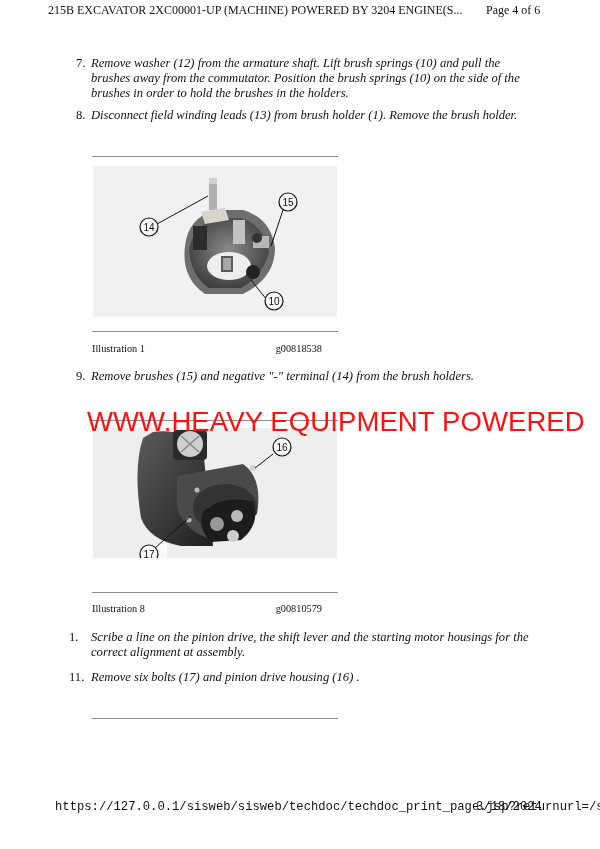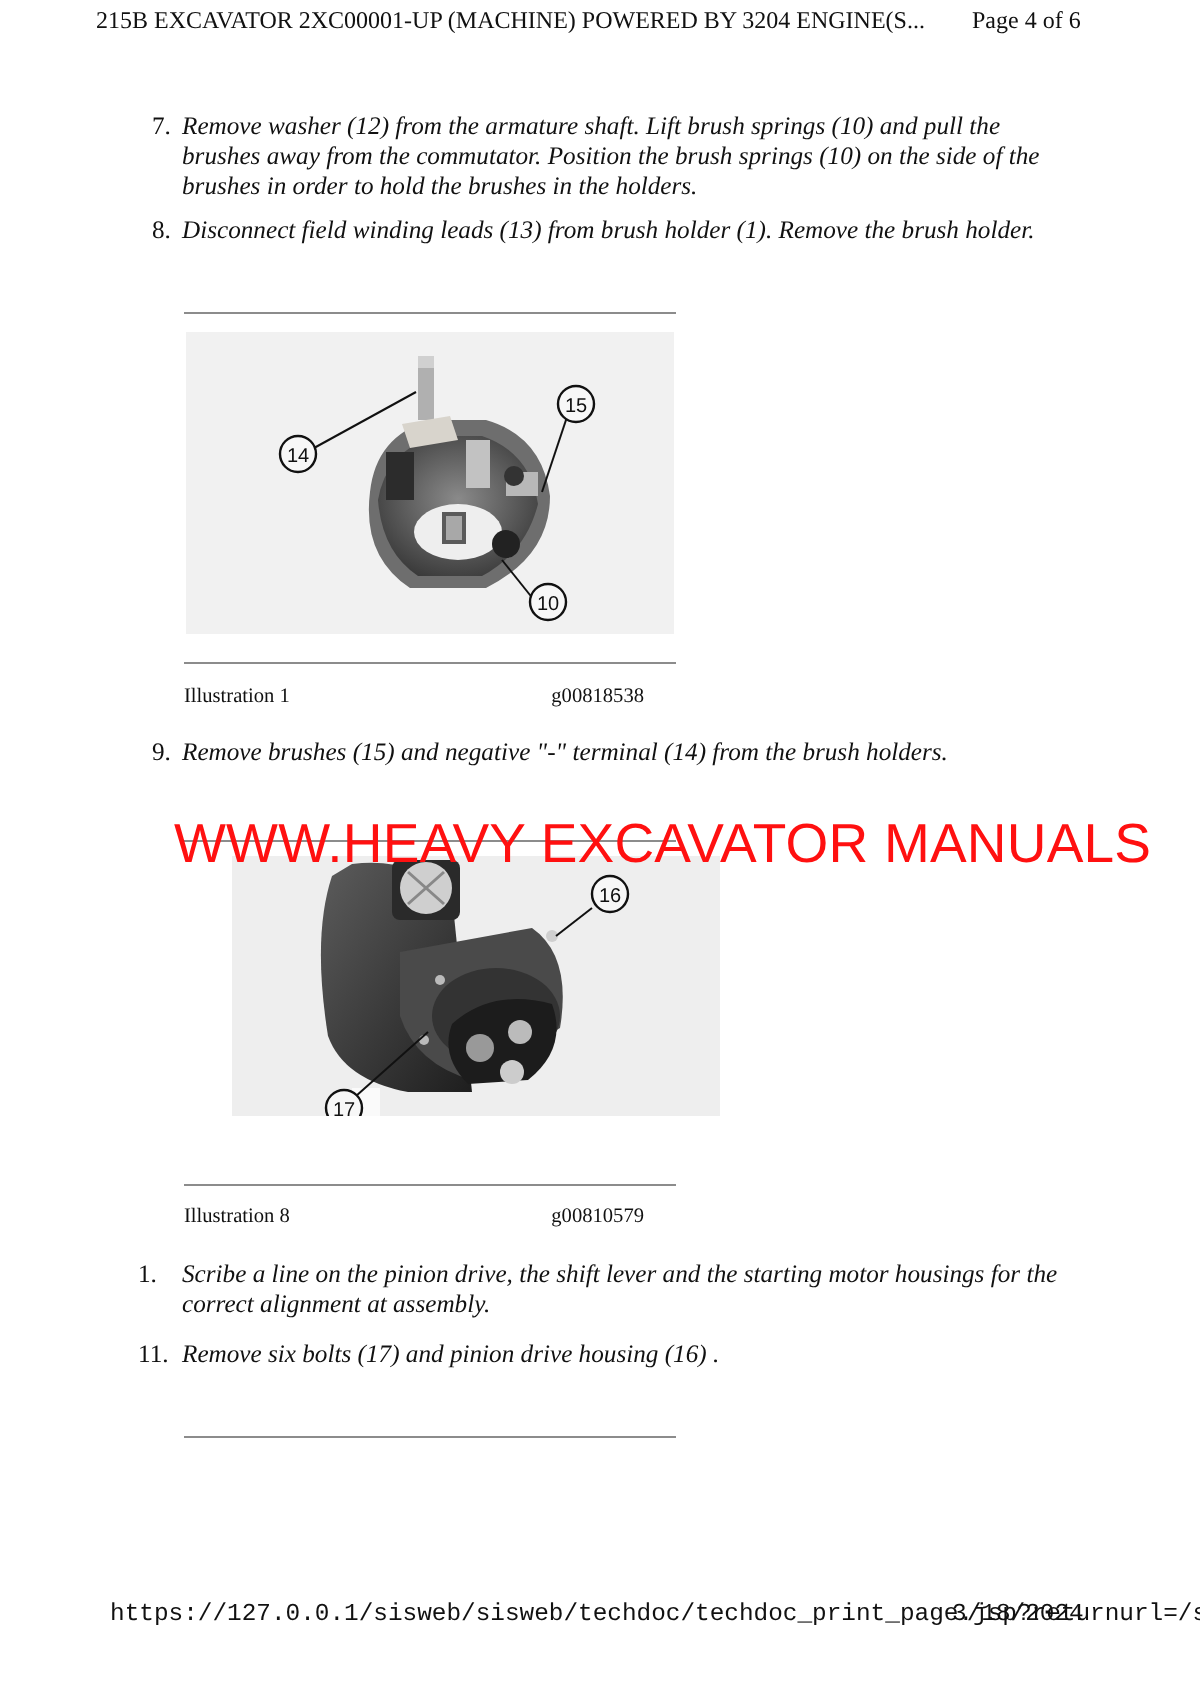--- a/index.html
+++ b/index.html
@@ -116,21 +116,21 @@
   <span class="lbl">Illustration 1</span>
   <span class="id">g00818538</span>
 </div>
 
 <div class="step" style="top:369px;">
   <span class="num">9.</span>
   <span class="txt">Remove brushes (15) and negative "-" terminal (14) from the brush holders.</span>
 </div>
 
 <div class="rule" style="top:420px;"></div>
-<div class="photo" style="top:428px; height:130px;margin-left:23px;">
+<div class="photo" style="top:428px; height:130px;">
   <svg width="244" height="150" viewBox="0 0 244 150">
     <defs>
       <linearGradient id="lg2" x1="0" y1="0" x2="1" y2="1">
         <stop offset="0%" stop-color="#5c5c5c"></stop>
         <stop offset="100%" stop-color="#1e1e1e"></stop>
       </linearGradient>
     </defs>
     <rect width="244" height="150" fill="#eeeeee"></rect>
 
     <path d="M50 10 Q40 40 48 90 Q56 112 88 118 L120 118 L110 20 Q90 0 60 4 Z" fill="url(#lg2)"></path>
@@ -160,21 +160,21 @@
     <circle cx="56" cy="126" r="9" fill="#f7f7f7" stroke="#111" stroke-width="1.2"></circle>
     <text x="56" y="130" font-size="10" text-anchor="middle" fill="#111">17</text>
   </svg>
 </div>
 <div class="rule" style="top:592px;"></div>
 <div class="caption" style="top:603px;">
   <span class="lbl">Illustration 8</span>
   <span class="id">g00810579</span>
 </div>
 
-<div class="watermark">WWW.HEAVY EXCAVATOR MANUALS</div>
+<div class="watermark">WWW.HEAVY EQUIPMENT POWERED</div>
 
 <div class="step" style="top:630px;">
   <span class="num two">1.</span>
   <span class="txt">Scribe a line on the pinion drive, the shift lever and the starting motor housings for the correct alignment at assembly.</span>
 </div>
 
 <div class="step" style="top:670px;">
   <span class="num two">11.</span>
   <span class="txt">Remove six bolts (17) and pinion drive housing (16) .</span>
 </div>

